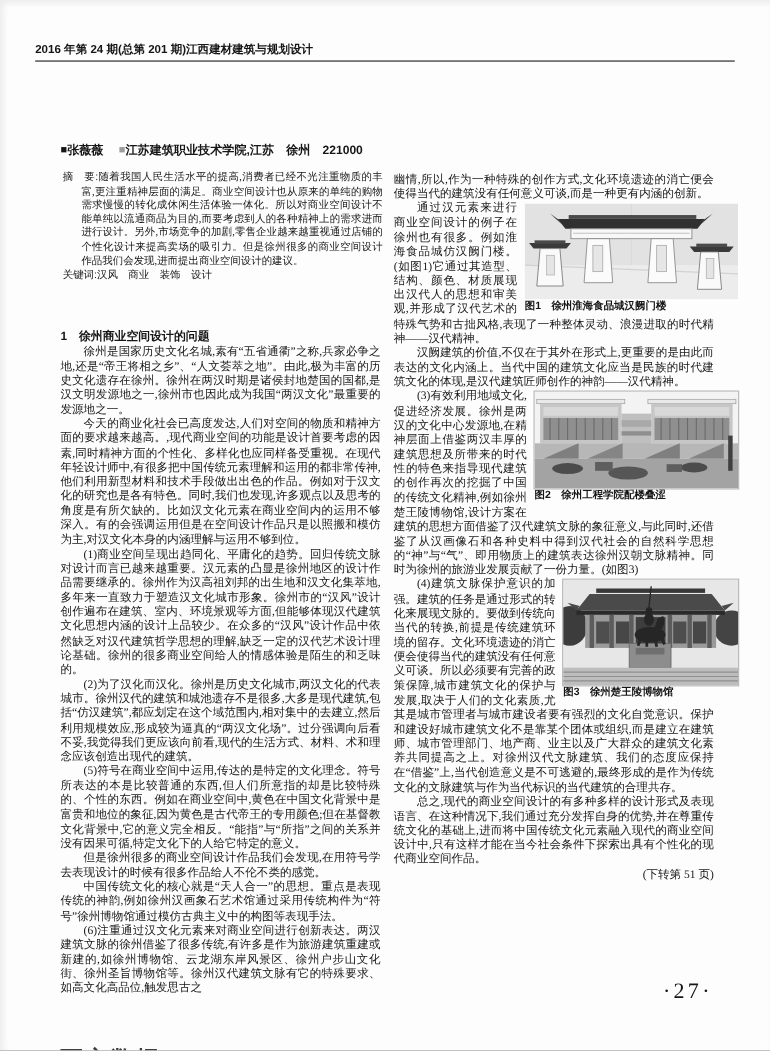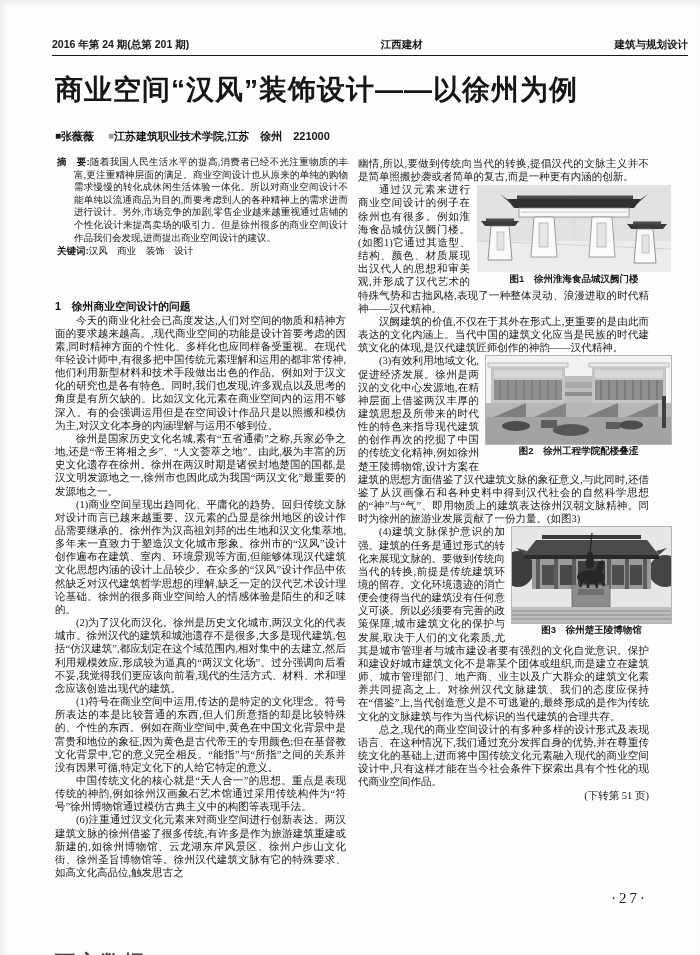--- a/index.html
+++ b/index.html
@@ -1,87 +1,87 @@
 <!DOCTYPE html>
 <html><head>
 <meta charset="utf-8">
 <style>
   html,body{margin:0;padding:0;background:#9a9a9a;}
   .page{position:relative;width:700px;height:955px;background:#fdfdfd;overflow:hidden;
         color:#161616;box-shadow:inset 3px 3px 6px rgba(0,0,0,.07);
         font-family:"Liberation Serif","DejaVu Serif",serif;}
-  .hdr{position:absolute;left:32px;top:38px;width:636px;display:flex;justify-content:space-between;
+  .hdr{position:absolute;left:32px;top:38px;width:636px;display:flex;
        align-items:flex-end;font-family:"Liberation Sans","DejaVu Sans",sans-serif;
-       font-weight:bold;font-size:10.5px;border-bottom:1.5px solid #1a1a1a;padding-bottom:3px;margin-left:20px;}
+       font-weight:bold;font-size:10.5px;border-bottom:1.5px solid #1a1a1a;padding-bottom:3px;}
   .title{position:absolute;left:55px;top:74px;width:610px;margin:0;
          font-family:"Liberation Sans","DejaVu Sans",sans-serif;
          font-weight:bold;font-size:28px;letter-spacing:1px;line-height:32px;}
   .authors{position:absolute;left:55px;top:129px;font-family:"Liberation Sans","DejaVu Sans",sans-serif;
            font-weight:bold;font-size:11px;}
   .authors .name{margin-right:14px;}
   .sq{font-size:10px;vertical-align:1px;}
   .sq.gray{color:#9c9c9c;}
   .abstract{position:absolute;left:57px;top:156px;width:291px;font-size:9.5px;line-height:12.6px;
             text-align:justify;}
-  .abstract .lbl{font-family:"Liberation Sans","DejaVu Sans",sans-serif;font-weight:bold;}
+  .abstract .lbl{font-family:"Liberation Sans","DejaVu Sans",sans-serif;font-weight:normal;}
   .abs-text{margin:0;padding-left:17px;text-indent:-17px;}
   .kw-line{margin:1px 0 0 0;}
   .col{position:absolute;width:291px;font-size:10.5px;line-height:13.15px;text-align:justify;}
   .col-left{left:55px;top:300px;}
   .col-right{left:358px;top:157px;}
   .col p{margin:0;}
   .col p.ind{text-indent:21px;}
   .col h2{margin:0;font-family:"Liberation Sans","DejaVu Sans",sans-serif;font-weight:bold;
           font-size:10.8px;line-height:13.5px;}
-  .fig{float:right;margin:2px -22px 3px 7px;text-align:center;}
+  .fig{float:right;margin:2px -22px 3px 7px;text-align:left;}
   .fig svg{display:block;}
   .fig.bordered svg{outline:1px solid #b5b5b5;}
   .figcap{font-family:"Liberation Sans","DejaVu Sans",sans-serif;font-weight:bold;
           font-size:9.5px;line-height:11px;margin-top:4px;}
   .endnote{text-align:right;margin-top:1px;}
-  .pageno{position:absolute;right:52px;top:890px;font-size:15px;letter-spacing:3px;}
+  .pageno{position:absolute;right:52px;top:890px;font-size:20px;letter-spacing:3px;}
   .watermark{position:absolute;left:55px;top:949px;
              font-family:"Liberation Sans","DejaVu Sans",sans-serif;font-weight:bold;
              font-size:20px;color:#404040;letter-spacing:3px;}
 </style>
 </head>
 <body>
 
 <div class="page">
 
   <div class="hdr">
     <span>2016 年第 24 期(总第 201 期)</span>
     <span>江西建材</span>
     <span>建筑与规划设计</span>
   </div>
 
-  <h1 class="title">商业空间“汉风”装饰设计——以徐州为例</h1>
 
   <div class="authors">
     <span class="sq">■</span><span class="name">张薇薇</span><span class="sq gray">■</span><span>江苏建筑职业技术学院,江苏　徐州　221000</span>
   </div>
 
   <div class="abstract">
     <p class="abs-text"><span class="lbl">摘　要:</span><span>随着我国人民生活水平的提高,消费者已经不光注重物质的丰富,更注重精神层面的满足。商业空间设计也从原来的单纯的购物需求慢慢的转化成休闲生活体验一体化。所以对商业空间设计不能单纯以流通商品为目的,而要考虑到人的各种精神上的需求进而进行设计。另外,市场竞争的加剧,零售企业越来越重视通过店铺的个性化设计来提高卖场的吸引力。但是徐州很多的商业空间设计作品我们会发现,进而提出商业空间设计的建议。</span></p>
     <p class="kw-line"><span class="lbl">关键词:</span><span>汉风　商业　装饰　设计</span></p>
   </div>
 
   <div class="col col-left">
     <h2>1　徐州商业空间设计的问题</h2>
+    <p class="ind">徐州是国家历史文化名城,素有“五省通衢”之称,兵家必争之地,还是“帝王将相之乡”、“人文荟萃之地”。由此,极为丰富的历史文化遗存在徐州。徐州在两汉时期是诸侯封地楚国的国都,是汉文明发源地之一,徐州市也因此成为我国“两汉文化”最重要的发源地之一。</p>
     <p class="ind">今天的商业化社会已高度发达,人们对空间的物质和精神方面的要求越来越高。,现代商业空间的功能是设计首要考虑的因素,同时精神方面的个性化、多样化也应同样备受重视。在现代年轻设计师中,有很多把中国传统元素理解和运用的都非常传神,他们利用新型材料和技术手段做出出色的作品。例如对于汉文化的研究也是各有特色。同时,我们也发现,许多观点以及思考的角度是有所欠缺的。比如汉文化元素在商业空间内的运用不够深入。有的会强调运用但是在空间设计作品只是以照搬和模仿为主,对汉文化本身的内涵理解与运用不够到位。</p>
-    <p class="ind">徐州是国家历史文化名城,素有“五省通衢”之称,兵家必争之地,还是“帝王将相之乡”、“人文荟萃之地”。由此,极为丰富的历史文化遗存在徐州。徐州在两汉时期是诸侯封地楚国的国都,是汉文明发源地之一,徐州市也因此成为我国“两汉文化”最重要的发源地之一。</p>
     <p class="ind">(1)商业空间呈现出趋同化、平庸化的趋势。回归传统文脉对设计而言已越来越重要。汉元素的凸显是徐州地区的设计作品需要继承的。徐州作为汉高祖刘邦的出生地和汉文化集萃地,多年来一直致力于塑造汉文化城市形象。徐州市的“汉风”设计创作遍布在建筑、室内、环境景观等方面,但能够体现汉代建筑文化思想内涵的设计上品较少。在众多的“汉风”设计作品中依然缺乏对汉代建筑哲学思想的理解,缺乏一定的汉代艺术设计理论基础。徐州的很多商业空间给人的情感体验是陌生的和乏味的。</p>
     <p class="ind">(2)为了汉化而汉化。徐州是历史文化城市,两汉文化的代表城市。徐州汉代的建筑和城池遗存不是很多,大多是现代建筑,包括“仿汉建筑”,都应划定在这个域范围内,相对集中的去建立,然后利用规模效应,形成较为逼真的“两汉文化场”。过分强调向后看不妥,我觉得我们更应该向前看,现代的生活方式、材料、术和理念应该创造出现代的建筑。</p>
-    <p class="ind">(1)符号在商业空间中运用,传达的是特定的文化理念。符号所表达的本是比较普通的东西,但人们所意指的却是比较特殊的、个性的东西。例如在商业空间中,黄色在中国文化背景中是富贵和地位的象征,因为黄色是古代帝王的专用颜色;但在基督教文化背景中,它的意义完全相反。“能指”与“所指”之间的关系并没有因果可循,特定文化下的人给它特定的意义。</p>
+    <p class="ind">(5)符号在商业空间中运用,传达的是特定的文化理念。符号所表达的本是比较普通的东西,但人们所意指的却是比较特殊的、个性的东西。例如在商业空间中,黄色在中国文化背景中是富贵和地位的象征,因为黄色是古代帝王的专用颜色;但在基督教文化背景中,它的意义完全相反。“能指”与“所指”之间的关系并没有因果可循,特定文化下的人给它特定的意义。</p>
+    <p class="ind">但是徐州很多的商业空间设计作品我们会发现,在用符号学去表现设计的时候有很多作品给人不伦不类的感觉。</p>
     <p class="ind">中国传统文化的核心就是“天人合一”的思想。重点是表现传统的神韵,例如徐州汉画象石艺术馆通过采用传统构件为“符号”徐州博物馆通过模仿古典主义中的构图等表现手法。</p>
     <p class="ind">(6)注重通过汉文化元素来对商业空间进行创新表达。两汉建筑文脉的徐州借鉴了很多传统,有许多是作为旅游建筑重建或新建的,如徐州博物馆、云龙湖东岸风景区、徐州户步山文化街、徐州圣旨博物馆等。徐州汉代建筑文脉有它的特殊要求、如高文化高品位,触发思古之</p>
   </div>
 
   <div class="col col-right">
-    <p>幽情,所以,要做到传统向当代的转换,提倡汉代的文脉主义并不是简单照搬抄袭或者简单的复古,而是一种更有内涵的创新。</p>
+    <p>幽情,所以,作为一种特殊的创作方式,文化环境遗迹的消亡便会使得当代的建筑没有任何意义可谈,而是一种更有内涵的创新。</p>
 
     <p class="ind">
       <span class="fig">
         <svg width="194" height="87" viewBox="0 0 194 87">
           <rect width="194" height="87" fill="#e2e2e2"></rect>
           <rect y="56" width="194" height="31" fill="#ececec"></rect>
           <line x1="0" y1="56" x2="194" y2="64" stroke="#d2d2d2"></line>
           <line x1="97" y1="0" x2="97" y2="56" stroke="#d8d8d8" stroke-width="0.8"></line>
           <path d="M4 36 L42 36 L38 41 L8 41 Z" fill="#3a3a3a"></path>
           <rect x="9" y="33.5" width="28" height="3" fill="#4a4a4a"></rect>

